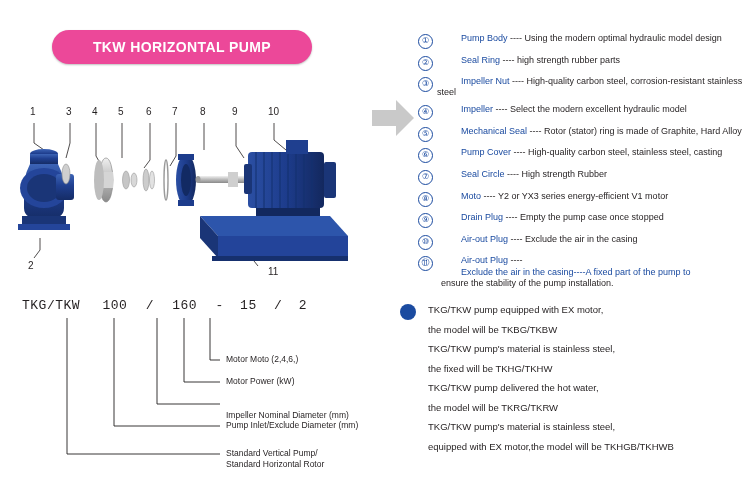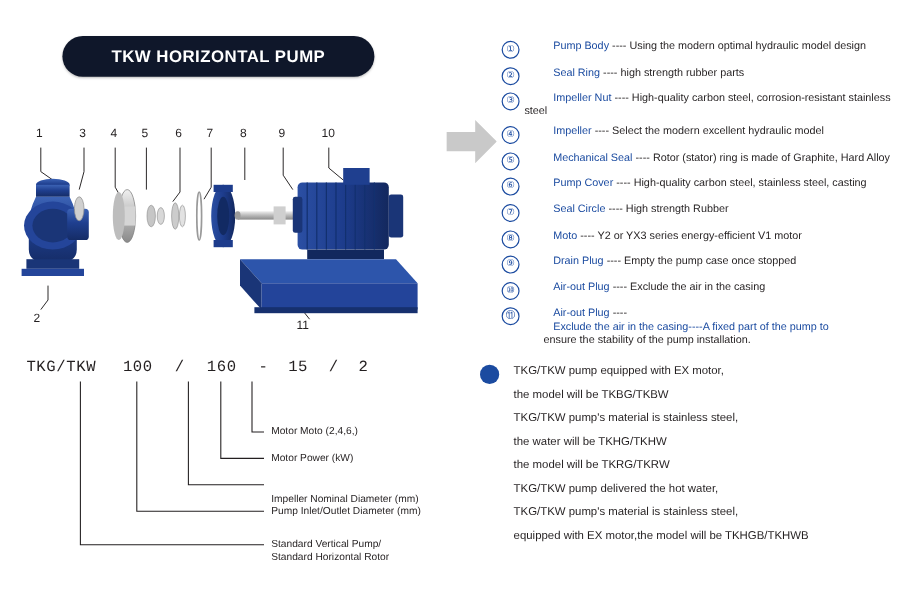--- a/index.html
+++ b/index.html
@@ -9,21 +9,21 @@
     font-family:"Liberation Sans", sans-serif;
     position:relative;
     overflow:hidden;
     color:#231f20;
   }
   .page { position:relative; width:756px; height:500px; }
 
   
   .title-banner {
     position:absolute; left:52px; top:30px; width:260px; height:34px;
-    background:#0f172a; border-radius:17px;
+    background:#ec4899; border-radius:17px;
     display:flex; align-items:center; justify-content:center;
     box-shadow:0 1px 2px rgba(0,0,0,.25);
   }
   .title-banner .txt {
     color:#ffffff; font-size:14px; font-weight:bold; letter-spacing:.4px;
   }
 
   
   .arrow { position:absolute; left:372px; top:100px; }
 
@@ -31,21 +31,21 @@
   .features { position:absolute; left:418px; top:33px; width:330px; }
   .feat { display:flex; align-items:flex-start; margin-bottom:5.6px; line-height:1.25; }
   .feat .num {
     flex:0 0 auto; width:13px; height:13px; border:1px solid #1b4ba0; border-radius:50%;
     color:#1b4ba0; font-size:8px; line-height:11px; text-align:center; margin-right:4px; margin-top:1px;
   }
   .feat .fname { color:#1b4ba0; font-size:9px; white-space:nowrap;padding-left:24px; }
   .feat .fdesc { color:#231f20; font-size:9px; }
   .feat .wrap { font-size:9px; }
   .feat.two-line .wrap { white-space:normal; }
-  .feat .fdesc2 { display:block; color:#231f20; font-size:9px; margin-left:16px; }
+  .feat .fdesc2 { display:block; color:#231f20; font-size:9px; margin-left:4px; }
 
   
   .diagram { position:absolute; left:0; top:88px; width:380px; height:200px; }
   .callout-num {
     position:absolute; font-size:10px; color:#231f20; font-family:"Liberation Sans", sans-serif;
   }
 
   
   .model { position:absolute; left:14px; top:298px; width:365px; height:196px; }
   .model .code { position:absolute; top:0; left:8px; font-size:13px; color:#231f20; white-space:nowrap; letter-spacing:.5px;font-family:Liberation Mono, monospace; }
@@ -187,21 +187,21 @@
     <span class="callout-num" style="left:30px;  top:18px;">1</span>
     <span class="callout-num" style="left:66px;  top:18px;">3</span>
     <span class="callout-num" style="left:92px;  top:18px;">4</span>
     <span class="callout-num" style="left:118px; top:18px;">5</span>
     <span class="callout-num" style="left:146px; top:18px;">6</span>
     <span class="callout-num" style="left:172px; top:18px;">7</span>
     <span class="callout-num" style="left:200px; top:18px;">8</span>
     <span class="callout-num" style="left:232px; top:18px;">9</span>
     <span class="callout-num" style="left:268px; top:18px;">10</span>
     <span class="callout-num" style="left:28px;  top:172px;">2</span>
-    <span class="callout-num" style="left:247px; top:178px;">11</span>
+    <span class="callout-num" style="left:268px; top:178px;">11</span>
   </div>
 
   <div class="features">
 
     <div class="feat">
       <span class="num">①</span>
       <span class="wrap"><span class="fname">Pump Body</span>
       <span class="fdesc">----</span>
       <span class="fdesc">Using the modern optimal hydraulic model design</span></span>
     </div>
@@ -303,30 +303,30 @@
 
         <path d="M100,6 L100,114 L206,114"></path>
 
         <path d="M53,6 L53,142 L206,142"></path>
       </g>
     </svg>
 
     <span class="mlabel" style="left:212px; top:56px;">Motor Moto (2,4,6,)</span>
     <span class="mlabel" style="left:212px; top:78px;">Motor Power  (kW)</span>
     <span class="mlabel" style="left:212px; top:112px;">Impeller Nominal Diameter (mm)</span>
-    <span class="mlabel" style="left:212px; top:122px;">Pump Inlet/Outlet Diameter (mm)</span>
+    <span class="mlabel" style="left:212px; top:122px;">Pump Inlet/Exclude Diameter (mm)</span>
     <span class="mlabel" style="left:212px; top:150px;">Standard Vertical Pump/</span>
     <span class="mlabel" style="left:212px; top:161px;">Standard  Horizontal Rotor</span>
   </div>
 
   <div class="notes">
     <span class="bullet"></span>
     <div class="ntxt">TKG/TKW pump equipped with EX motor,</div>
     <div class="ntxt">the model will be TKBG/TKBW</div>
     <div class="ntxt">TKG/TKW pump's material is stainless steel,</div>
-    <div class="ntxt">the water will be TKHG/TKHW</div>
+    <div class="ntxt">the fixed will be TKHG/TKHW</div>
+    <div class="ntxt">TKG/TKW pump delivered the hot water,</div>
     <div class="ntxt">the model will be TKRG/TKRW</div>
-    <div class="ntxt">TKG/TKW pump delivered the hot water,</div>
     <div class="ntxt">TKG/TKW pump's material is stainless steel,</div>
     <div class="ntxt">equipped with EX motor,the model will be TKHGB/TKHWB</div>
   </div>
 
 </div>
 
 </body></html>

